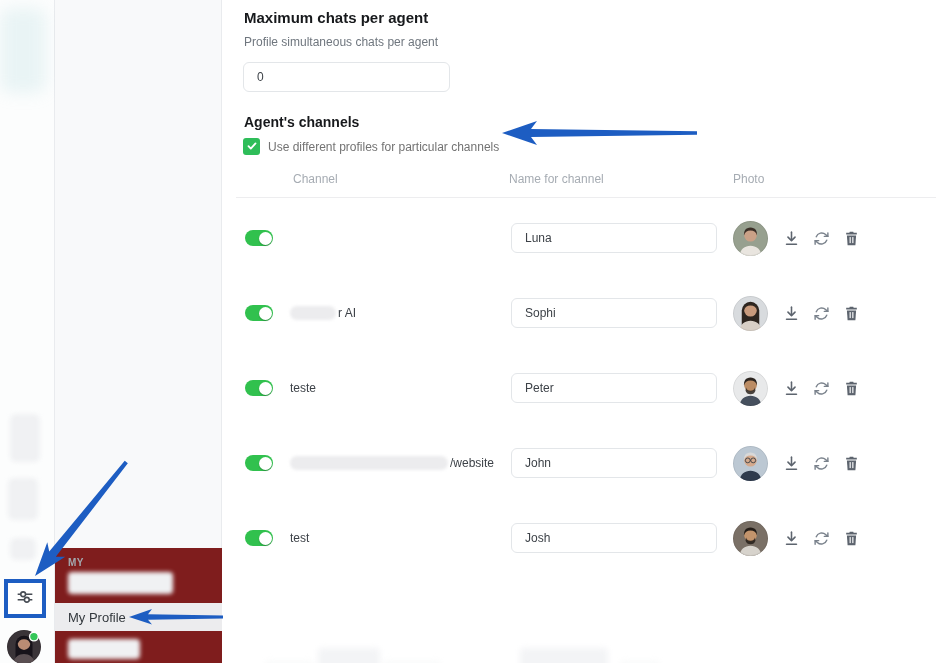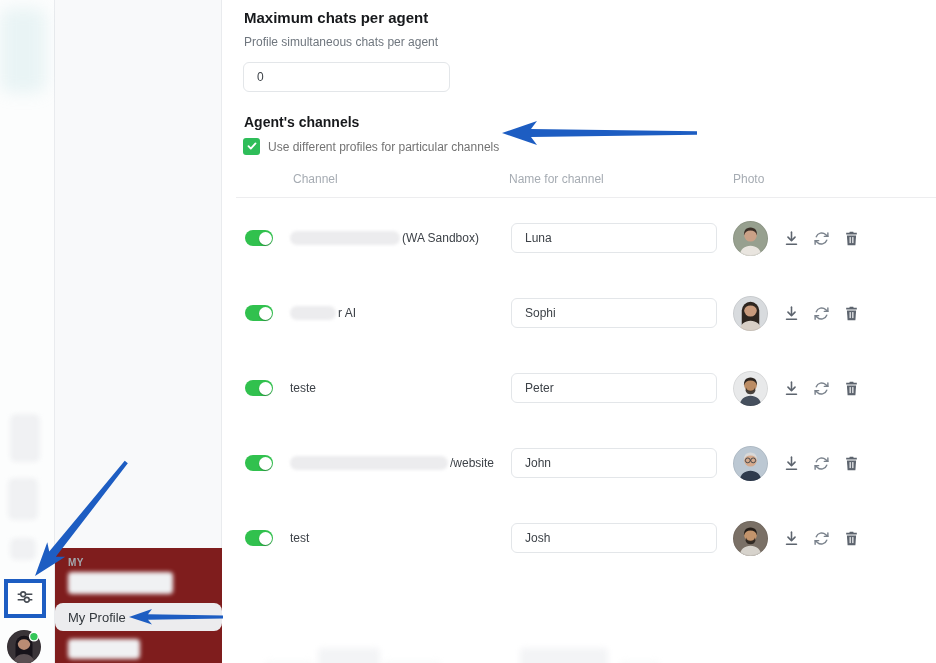--- a/index.html
+++ b/index.html
@@ -25,21 +25,21 @@
   .subpanel { position:absolute; left:55px; top:0; width:167px; height:663px;
           background:#f8f9fa; border-right:1px solid #e9ebee; }
   .menu-popup { position:absolute; left:0; bottom:0; width:167px; height:115px; background:#7f1d1d; }
   .menu-group { position:absolute; left:13px; top:9px; font-size:10px; letter-spacing:.5px;
           color:#a3a9af; font-weight:700; }
   .menu-blur { position:absolute; background:#f0f1f3; border-radius:4px; filter:blur(2px); }
   .menu-blur.m1 { left:13px; top:24px;  width:105px; height:22px; }
   .menu-blur.m2 { left:13px; top:91px;  width:72px;  height:20px; }
   .menu-item-active { position:absolute; left:0; top:55px; width:167px; height:28px;
           background:#ececee; display:flex; align-items:center; padding-left:13px;
-          font-size:13px; color:#33383d; cursor:pointer;border-radius:8px; }
+          font-size:13px; color:#33383d; cursor:pointer; }
 
   
   .main { position:absolute; left:222px; top:12px; width:714px; height:655px; background:#fff; }
   .h1 { position:absolute; left:22px; top:-3px; font-size:15px; font-weight:700; color:#17191c; }
   .desc { position:absolute; left:22px; top:23px; font-size:12px; color:#6f767e; }
   .text-input { position:absolute; height:30px; border:1px solid #e3e6e9; border-radius:6px;
           background:#fff; font-family:"Liberation Sans",sans-serif; font-size:12px;
           color:#3d4248; padding:0 13px; outline:none; }
   .max-input { left:21px; top:50px; width:207px; }
   .h2 { position:absolute; left:22px; top:102px; font-size:14px; font-weight:700; color:#17191c; }
@@ -149,24 +149,20 @@
     <div class="thead th-channel">Channel</div>
     <div class="thead th-name">Name for channel</div>
     <div class="thead th-photo">Photo</div>
     <div class="thead-divider"></div>
 
     <div id="table-body">
   <div class="trow" style="top: 189px;">
     <div class="toggle" style="background: rgb(49, 193, 78);">
             <div class="knob"></div>
           </div>
-    <div class="channel-cell">
-      <span class="redacted-prefix" style="width: 110px;"></span>
-      <span class="channel-text">(WA Sandbox)</span>
-    </div>
     <input class="text-input name-input" value="Luna" style="">
     <div class="avatar-slot"><svg width="35" height="35" viewBox="0 0 36 36">
     <clipPath id="clip0">
                 <circle cx="18" cy="18" r="18"></circle>
               </clipPath>
     <g clip-path="url(#clip0)">
       <rect width="36" height="36" fill="#97a08f"></rect>
 
       <path d="M7 36c0-7 5.3-10.5 11-10.5S29 29 29 36z" fill="#e9e5df"></path>
       <circle cx="18" cy="14.5" r="6.6" fill="#caa187"></circle>

